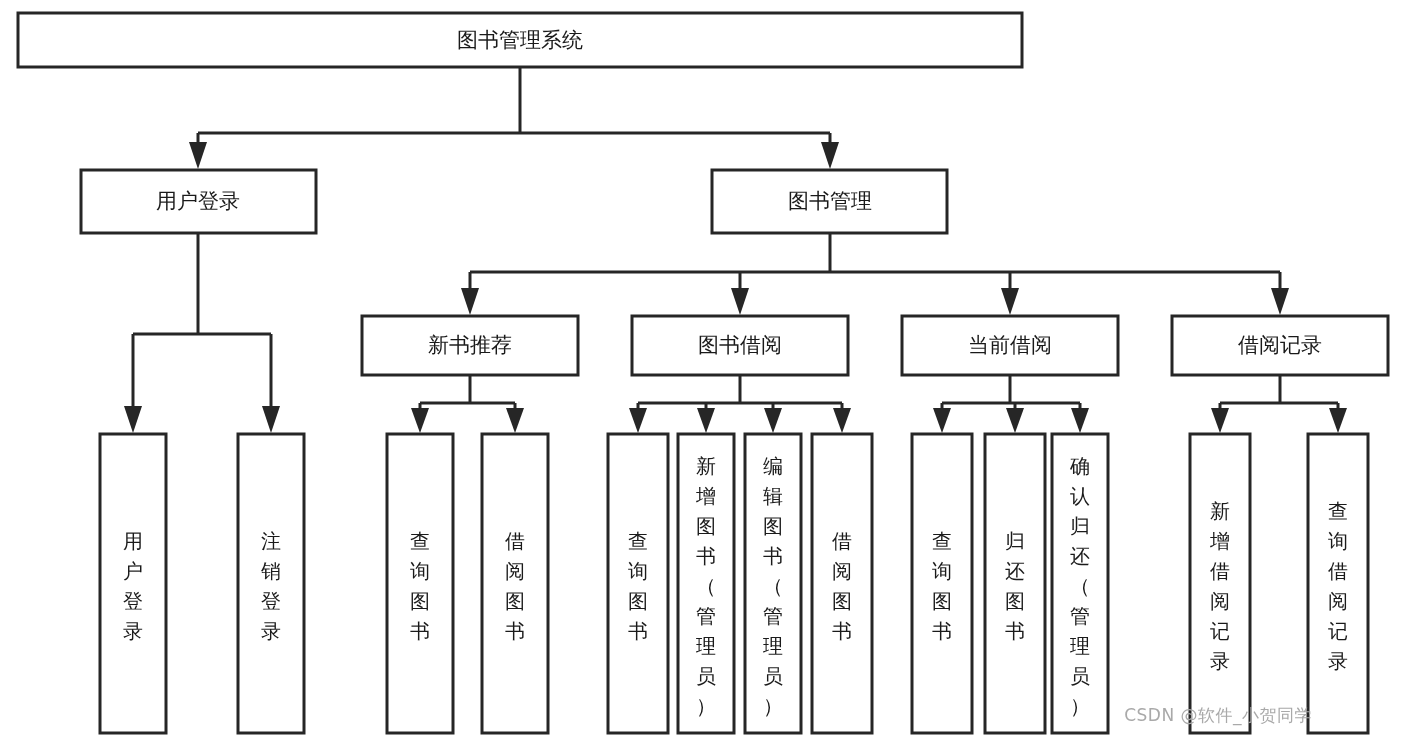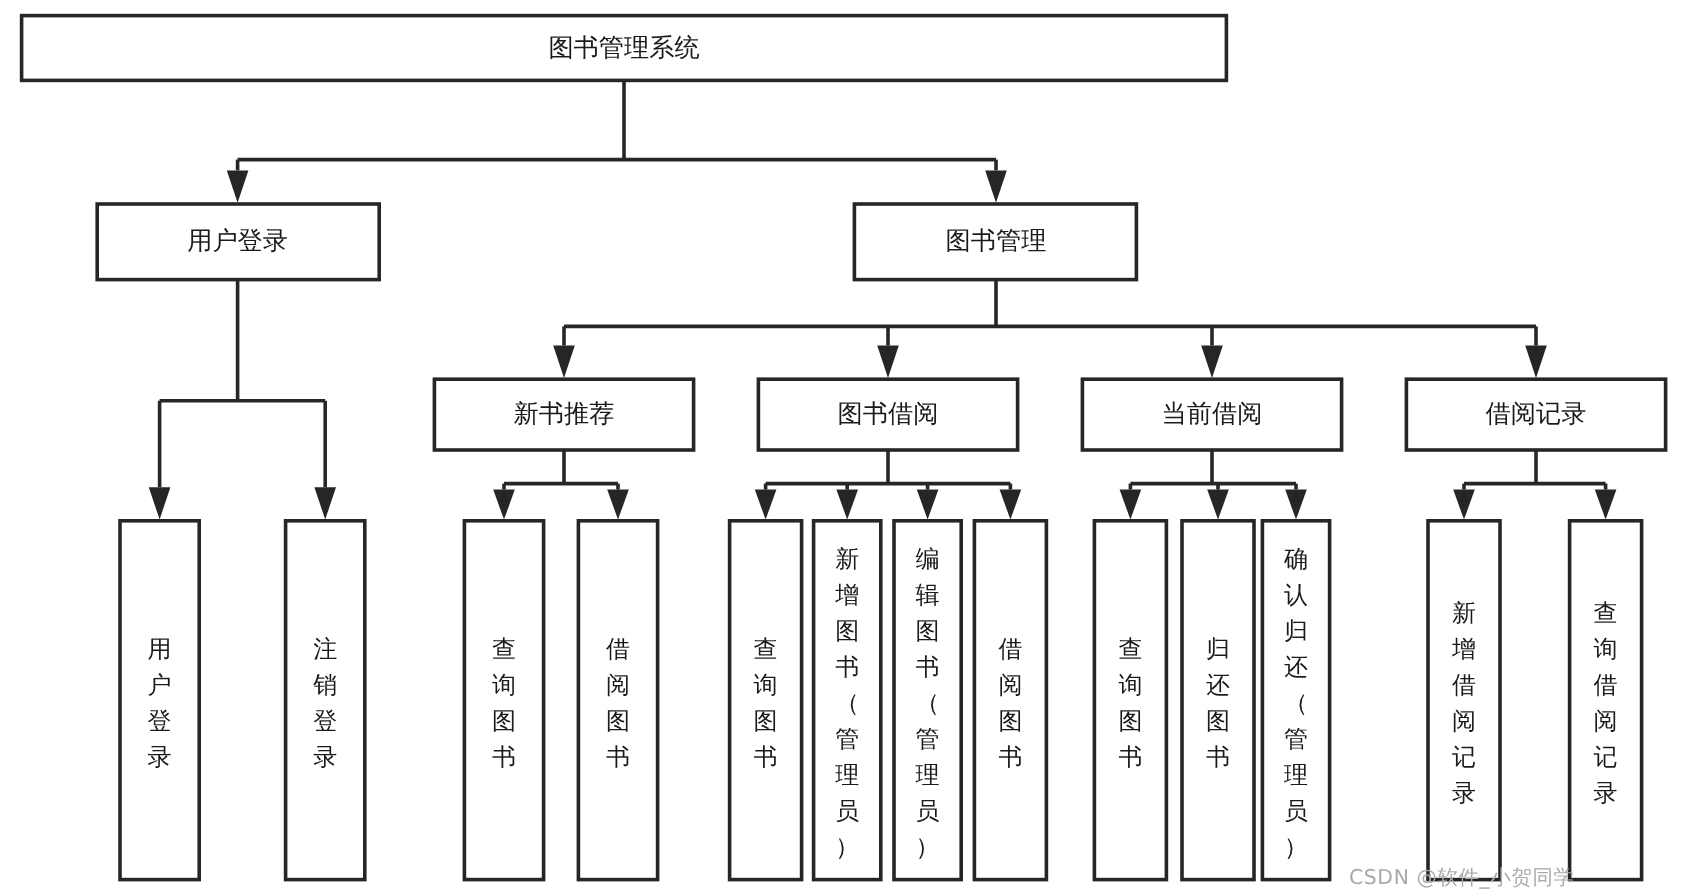--- a/index.html
+++ b/index.html
@@ -50,21 +50,21 @@
   }
   .node-label-v {
     font-family: "DejaVu Sans", "Liberation Sans", sans-serif;
     font-size: 20px;
     fill: #1a1a1a;
     text-anchor: middle;
   }
   .watermark-text {
     position: absolute;
     right: 8px;
-    bottom: 4px;
+    bottom: 20px;
     font-family: "DejaVu Sans", "Liberation Sans", sans-serif;
     font-size: 17px;
     color: #a9a9a9;
     white-space: nowrap;
     letter-spacing: 0.5px;
   }
 </style>
 </head>
 <body>
 

